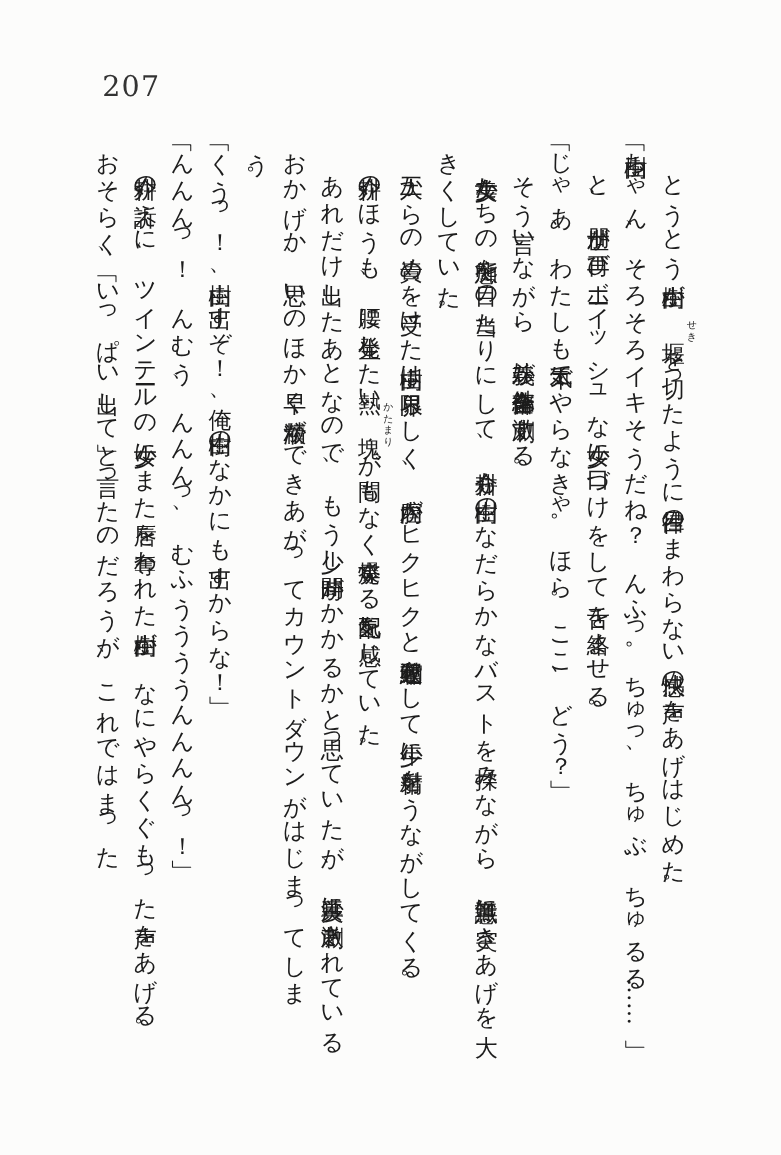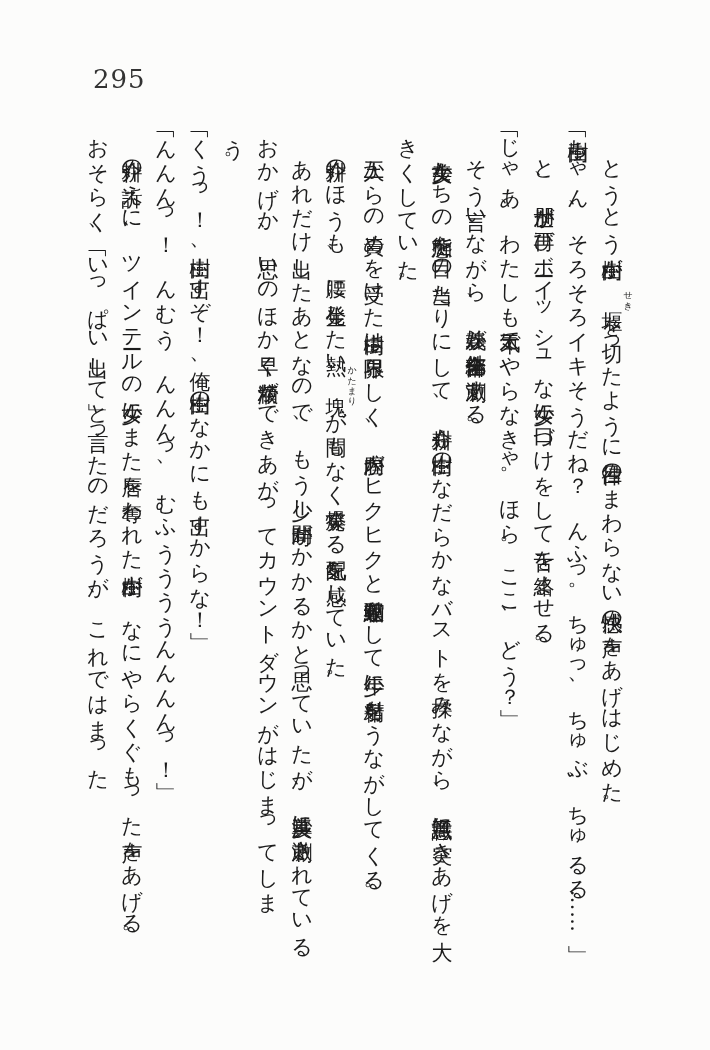--- a/index.html
+++ b/index.html
@@ -54,21 +54,21 @@
     font-size: 9px;
     letter-spacing: 0;
     color: var(--ink);
     font-family: "DejaVu Serif", "Liberation Serif", serif;
   }
 </style>
 </head>
 <body>
 
 <div class="page">
-  <div class="page-number">295</div>
+  <div class="page-number">207</div>
   <main class="text-block">
       <p class="narrative">とうとう由樹が、<ruby>堰<rt>せき</rt></ruby>を切ったように呂律のまわらない快感の声をあげはじめた。</p>
       <p class="dialogue">「由樹ちゃん、そろそろイキそうだね？　んふっ。ちゅっ、ちゅぶ、ちゅるる……」</p>
       <p class="narrative">と、朋世が再びボーイッシュな少女に口づけをして舌を絡ませる。</p>
       <p class="dialogue">「じゃあ、わたしも本気でやらなきゃ。ほら。ここ、どう？」</p>
       <p class="narrative">そう言いながら、義妹が結合部全体を刺激する。</p>
       <p class="narrative">美少女たちの痴態を目の当たりにして、耕介も由樹のなだらかなバストを揉みながら、無意識に突きあげを大きくしていた。</p>
       <p class="narrative">三人からの責めを受けた由樹は限界らしく、膣内がヒクヒクと収縮運動をして少年に射精をうながしてくる。</p>
       <p class="narrative">耕介のほうも、腰に発生した熱い<ruby>塊<rt>かたまり</rt></ruby>が間もなく爆発する気配を感じていた。</p>
       <p class="narrative">あれだけ出したあとなので、もう少し時間がかかるかと思っていたが、真沙美に刺激されているおかげか、思いのほか早く精液ができあがってカウントダウンがはじまってしまう。</p>

